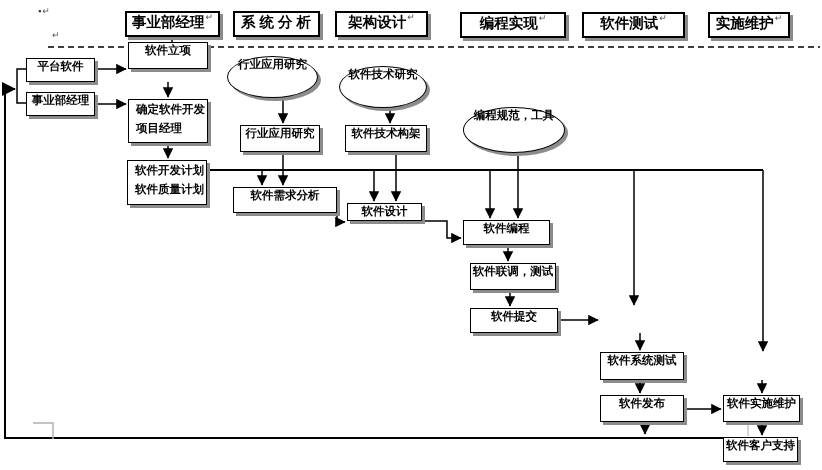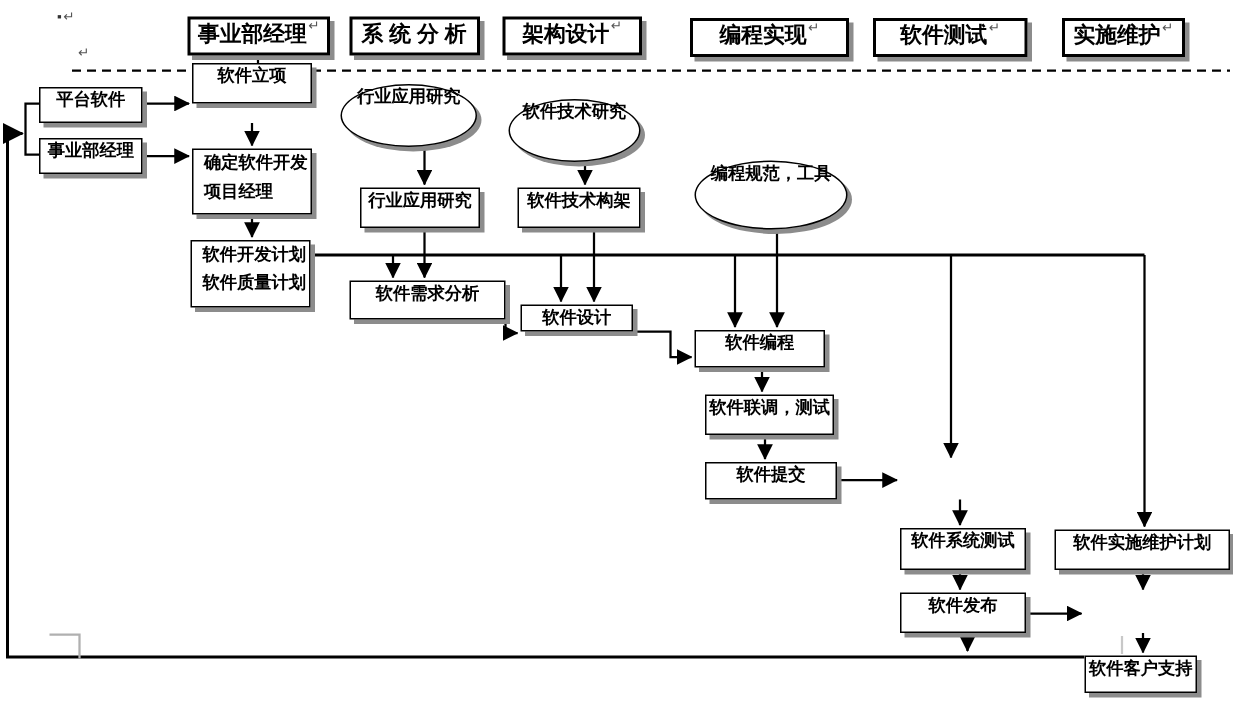--- a/index.html
+++ b/index.html
@@ -153,20 +153,20 @@
   </div>
   <div class="node" style="left:470px;top:308px;width:88px;height:25px">
     <span>软件提交</span>
   </div>
   <div class="node" style="left:600px;top:352px;width:84px;height:28px">
     <span>软件系统测试</span>
   </div>
   <div class="node" style="left:600px;top:395px;width:84px;height:27px">
     <span>软件发布</span>
   </div>
-  <div class="node" style="left:703px;top:353px;width:117px;height:27px">
-    <span>软件实施维护计划</span>
+  <div class="node" style="left:723px;top:395px;width:77px;height:27px">
+    <span>软件实施维护</span>
   </div>
   <div class="node" style="left:723px;top:437px;width:75px;height:25px">
     <span>软件客户支持</span>
   </div>
 
 </div>
 
 </body></html>

